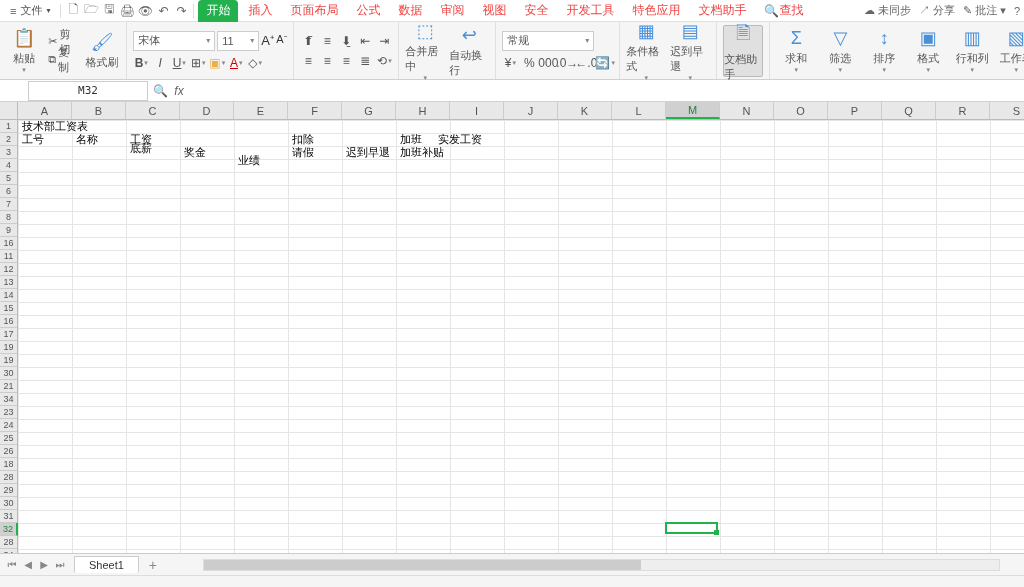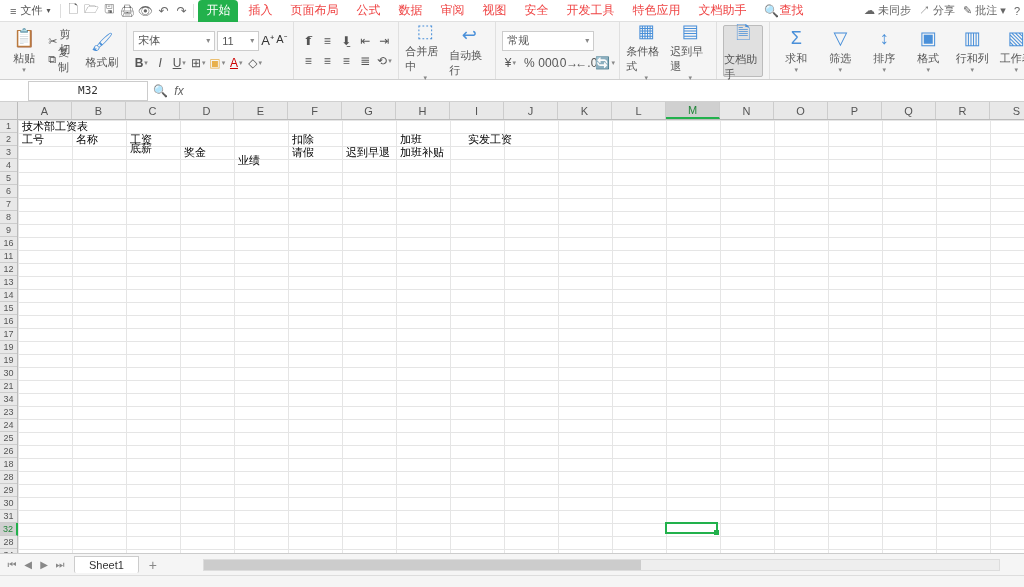--- a/index.html
+++ b/index.html
@@ -377,21 +377,21 @@
       <div class="gridline-v" style="left: 810px;"></div>
       <div class="gridline-v" style="left: 864px;"></div>
       <div class="gridline-v" style="left: 918px;"></div>
       <div class="gridline-v" style="left: 972px;"></div>
       <div class="cell-text" style="left: 2px; top: 0px;">技术部工资表</div>
       <div class="cell-text" style="left: 2px; top: 13px;">工号</div>
       <div class="cell-text" style="left: 56px; top: 13px;">名称</div>
       <div class="cell-text" style="left: 110px; top: 13px;">工资</div>
       <div class="cell-text" style="left: 272px; top: 13px;">扣除</div>
       <div class="cell-text" style="left: 380px; top: 13px;">加班</div>
-      <div class="cell-text" style="left: 448px; top: 13px;">实发工资</div>
+      <div class="cell-text" style="left: 418px; top: 13px;">实发工资</div>
       <div class="cell-text" style="left: 110px; top: 22px;">底薪</div>
       <div class="cell-text" style="left: 164px; top: 26px;">奖金</div>
       <div class="cell-text" style="left: 218px; top: 34px;">业绩</div>
       <div class="cell-text" style="left: 272px; top: 26px;">请假</div>
       <div class="cell-text" style="left: 326px; top: 26px;">迟到早退</div>
       <div class="cell-text" style="left: 380px; top: 26px;">加班补贴</div>
       <div class="cursor" style="left: 647px; top: 402px; width: 53px; height: 12px;"></div>
     </div>
 </div>
 

